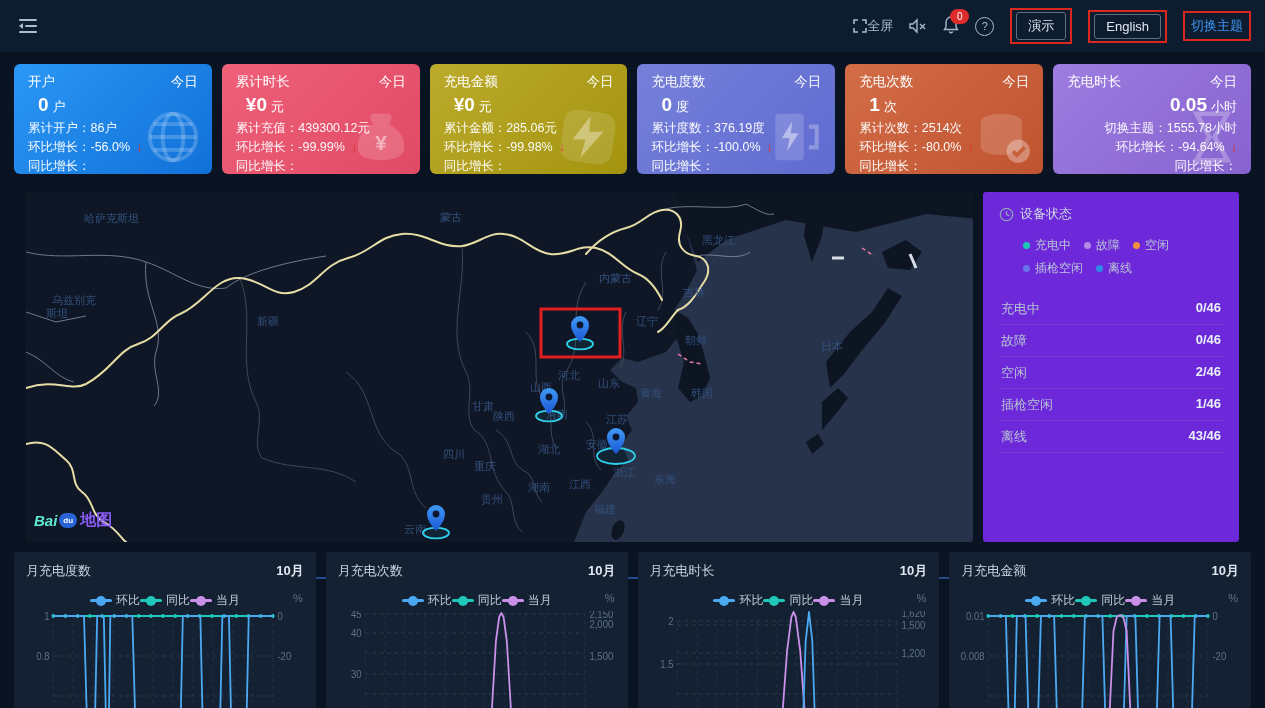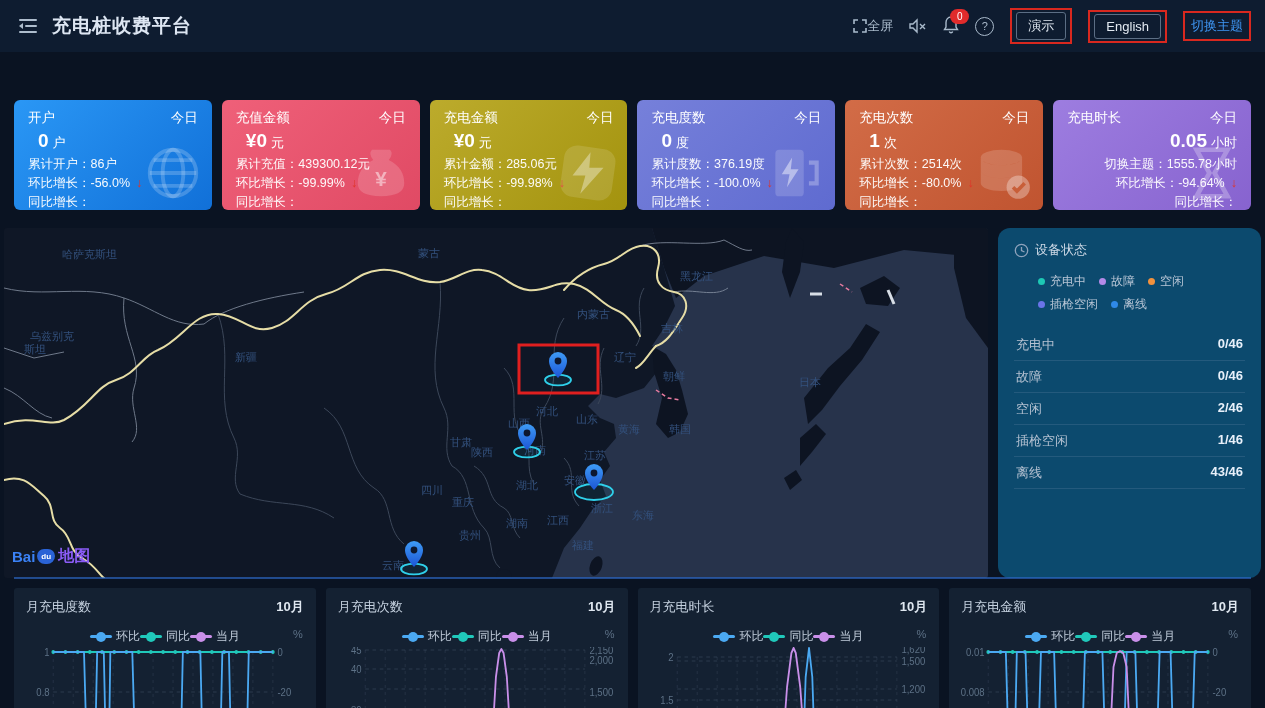--- a/index.html
+++ b/index.html
@@ -24,37 +24,37 @@
   .theme-link{color:#3f97f5;cursor:pointer;font-size:13px;padding:2px 2px;}
 
   
   .tabbar{height:33px;background:#0e1c30;display:flex;align-items:flex-end;padding-left:18px;}
   .tab{background:#32465e;color:#d7dfe9;font-size:12.5px;padding:6px 15px;
        border-radius:4px 4px 0 0;cursor:pointer;}
 
   
   .cards{display:flex;gap:10px;margin:12px 14px 0;}
   .card{flex:1;height:110px;border-radius:6px;padding:9px 14px;position:relative;
-        overflow:hidden;color:#fff;box-sizing:border-box;margin-top:36px;}
+        overflow:hidden;color:#fff;box-sizing:border-box;}
   .card-top{display:flex;justify-content:space-between;font-size:13.5px;}
   .card-val{margin:3px 0 3px 10px;font-size:13px;}
   .card-val b{font-size:19px;margin-right:4px;}
   .card-line{font-size:12.5px;line-height:1.5;opacity:.96;}
   .arrow-dn{color:#e03428;font-weight:bold;margin-left:6px;}
   .card-ico{position:absolute;right:8px;bottom:2px;opacity:.9;}
 
   
-  .mainrow{display:flex;gap:10px;margin:18px 4px 0;height:350px;}
+  .mainrow{display:flex;gap:10px;margin:18px 26px 0;height:350px;}
   .map-panel{position:relative;width:984px;height:350px;background:#0d1523;overflow:hidden;border-radius:3px;}
   .baidu{position:absolute;left:8px;bottom:10px;display:flex;align-items:center;gap:2px;font-weight:bold;}
-  .bai{color:#3b82f6;font-size:15px;}
+  .bai{color:#5eead4;font-size:15px;font-style:italic;}
   .paw{background:#2a63d6;color:#fff;font-size:8px;padding:3px 4px;border-radius:8px 8px 9px 9px;}
   .ditu{color:#8b5cf6;font-size:16px;border:1px solid rgba(224,42,31,.0);}
 
-  .dev-panel{flex:1;background:#0c4a6e;border-radius:12px;padding:13px 16px;box-sizing:border-box;position:relative;}
+  .dev-panel{flex:1;background:#6d28d9;border-radius:3px;padding:13px 16px;box-sizing:border-box;position:relative;}
   .dev-head{display:flex;align-items:center;gap:6px;font-size:13px;color:#cfd9e6;}
   .dev-legend{display:flex;flex-wrap:wrap;column-gap:13px;row-gap:6px;margin:14px 0 0 24px;width:200px;}
   .leg-item{display:flex;align-items:center;gap:5px;font-size:12px;color:#b9c6d6;cursor:pointer;}
   .leg-dot{width:7px;height:7px;border-radius:50%;}
   .donut{width:86px;height:86px;border-radius:50%;margin:14px auto 0;position:relative;
          box-shadow:0 0 14px rgba(47,137,232,.45);}
   .donut-gap{position:absolute;inset:10px;background:#152338;border-radius:50%;}
   .donut-fill{position:absolute;inset:14px;background:#3d4a7c;border-radius:50%;
               display:flex;align-items:center;justify-content:center;}
   .donut-num{font-size:21px;color:#d6deea;}
@@ -87,21 +87,20 @@
 
   <header class="hdr">
     <svg class="menu-ico" viewBox="0 0 20 20">
       <g stroke="#aebdcd" stroke-width="2" stroke-linecap="round">
         <line x1="2" y1="4" x2="18" y2="4"></line>
           <line x1="8" y1="10" x2="18" y2="10"></line>
           <line x1="2" y1="16" x2="18" y2="16"></line>
       </g>
       <polygon points="5,7 1,10 5,13" fill="#aebdcd"></polygon>
     </svg>
-    <h1 class="hdr-title">充电桩收费平台</h1>
     <div class="hdr-right">
       <div class="hdr-item">
         <svg width="14" height="14" viewBox="0 0 14 14">
           <g stroke="#a9bacb" stroke-width="1.6" fill="none">
             <path d="M5,1 1,1 1,5 M9,1 13,1 13,5 M1,9 1,13 5,13 M13,9 13,13 9,13"></path>
           </g>
         </svg>
         <span>全屏</span>
       </div>
       <svg width="18" height="16" viewBox="0 0 18 16">
@@ -144,21 +143,21 @@
         <div class="card-ico"><svg width="62" height="62" viewBox="0 0 24 24">
             <g stroke="rgba(255,255,255,.22)" stroke-width="1.5" fill="none">
               <circle cx="12" cy="12" r="9"></circle>
               <ellipse cx="12" cy="12" rx="4" ry="9"></ellipse>
               <path d="M3,12 H21 M4.5,7 H19.5 M4.5,17 H19.5"></path>
             </g>
           </svg></div>
       </div>
       <div class="card" style="background: linear-gradient(135deg, rgb(239, 96, 121), rgb(224, 74, 100));">
         <div class="card-top">
-          <span>充值金额</span>
+          <span>累计时长</span>
           <span>今日</span>
         </div>
         <div class="card-val"><b>¥0</b><span>元</span></div>
         <div class="card-line">累计充值：439300.12元</div>
         <div class="card-line"><span>环比增长：-99.99%</span><span class="arrow-dn">↓</span></div>
         <div class="card-line">同比增长：</div>
         <div class="card-ico"><svg width="62" height="62" viewBox="0 0 24 24">
             <path d="M9,7 Q7,4.5 8.5,3 L15.5,3 Q17,4.5 15,7 Q21,10 21,16 Q21,21 12,21 Q3,21 3,16 Q3,10 9,7 Z" fill="rgba(255,255,255,.18)"></path>
             <text x="12" y="17" font-size="8" text-anchor="middle" fill="rgba(255,255,255,.55)" font-weight="bold">¥</text>
           </svg></div>

